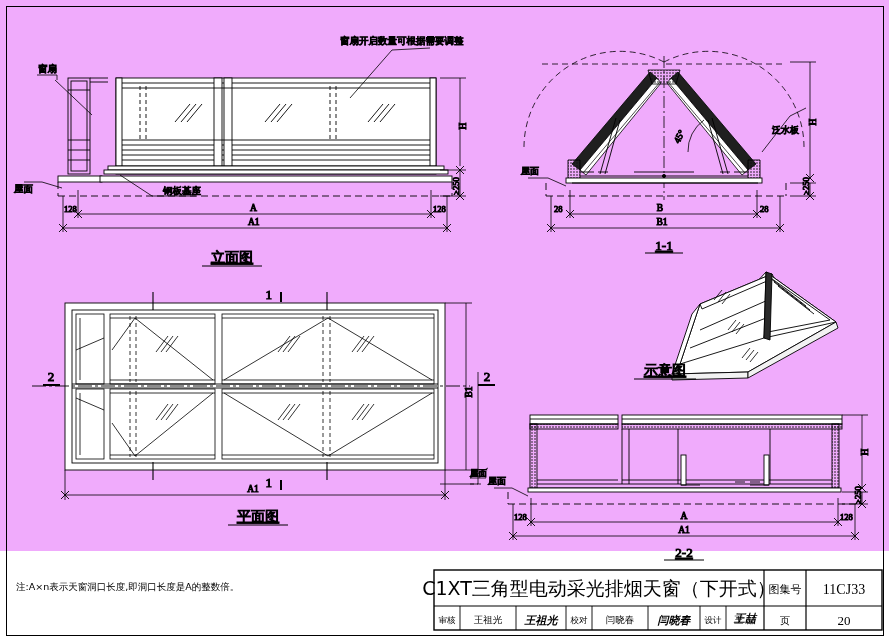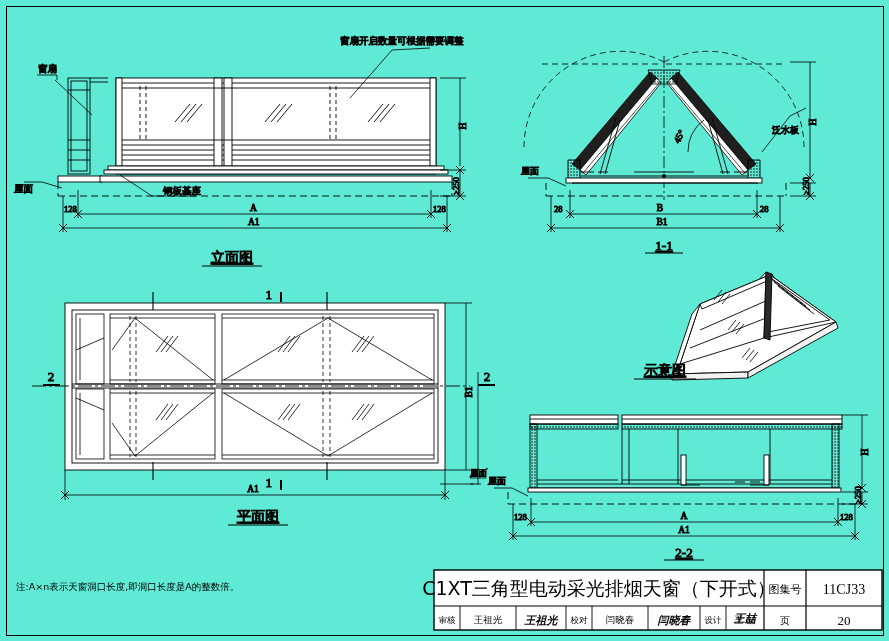--- a/index.html
+++ b/index.html
@@ -1,17 +1,17 @@
 <!DOCTYPE html>
 <html><head>
 <meta charset="utf-8">
 <style>
   html,body{margin:0;padding:0;background:#fff;}
   body{width:889px;height:641px;font-family:"Liberation Serif",serif;color:#000;overflow:hidden;}
-  #sheet{position:relative;width:889px;height:641px;background:#5eead4;}
+  #sheet{position:relative;width:889px;height:551px;background:#f0abfc;}
   .border-outer{position:absolute;left:6px;top:6px;width:876px;height:628px;border:1px solid #000;}
   svg{position:absolute;left:0;top:0;}
   .t{font-family:"Liberation Serif",serif;fill:#000;}
   .cn{font-family:"DejaVu Sans",sans-serif;fill:#000;}
   text{dominant-baseline:alphabetic;}
   .ul{text-decoration:underline;}
 </style>
 </head>
 <body>
 

